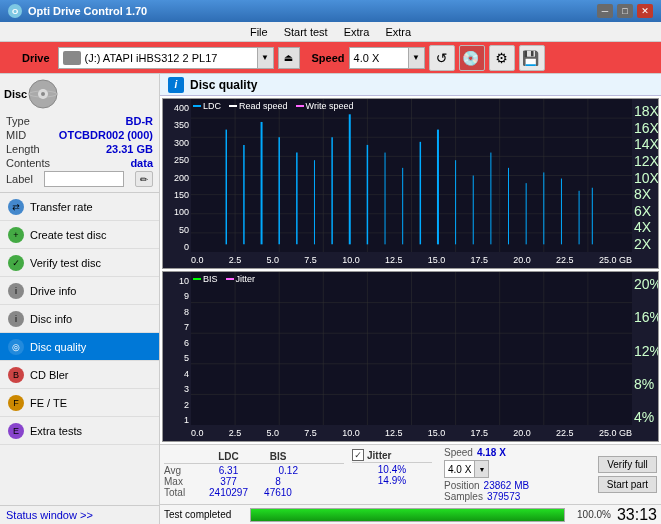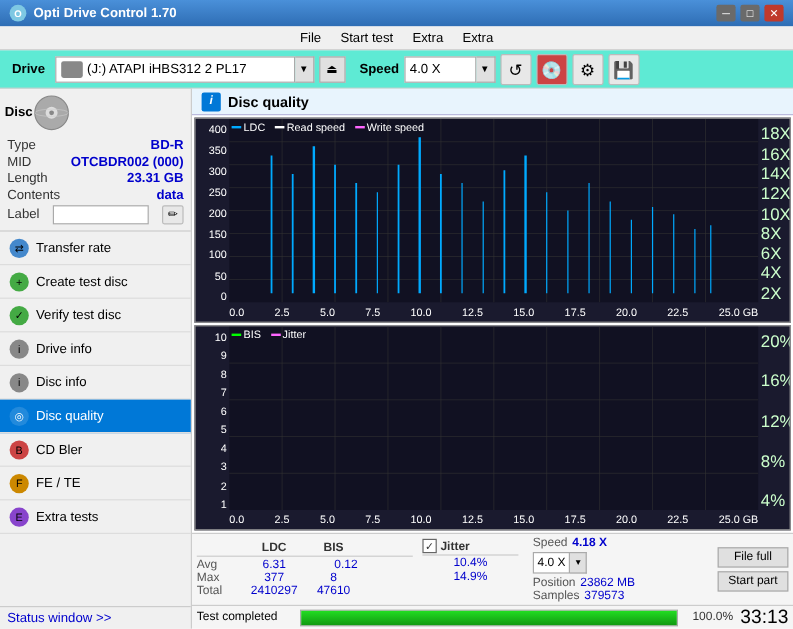--- a/index.html
+++ b/index.html
@@ -35,26 +35,26 @@
     }
     .menu-item {
       padding: 2px 8px;
       cursor: pointer;
       font-size: 11px;
       color: #000;
     }
 
     
     .toolbar {
-      background: #5eead4;
+      background: #ef4444;
       border-bottom: 1px solid #ccc;
       height: 32px;
       display: flex;
       align-items: center;
-      padding: 0 10px;
+      padding: 0 22px;
       gap: 4px;
     }
     .toolbar-label { font-size: 11px; font-weight: bold; margin-right: 4px; }
     .toolbar-drive-select {
       display: flex;
       align-items: center;
       border: 1px solid #aaa;
       background: white;
       height: 22px;
       padding: 0 4px;
@@ -638,21 +638,21 @@
           <span style="color:#555;">Position</span>
           <span style="color:#0000cc;">23862 MB</span>
         </div>
         <div style="display:flex; gap:4px;">
           <span style="color:#555;">Samples</span>
           <span style="color:#0000cc;">379573</span>
         </div>
       </div>
 
       <div style="display:flex; flex-direction:column; gap:3px; margin-left:auto;">
-        <button class="btn-start">File full</button>
+        <button class="btn-start">Verify full</button>
         <button class="btn-start">Start part</button>
       </div>
     </div>
 
     <div class="progress-bar-container">
       <span class="status-text">Test completed</span>
       <div class="progress-bar-outer">
         <div class="progress-bar-inner" style="width: 100%;"></div>
       </div>
       <span class="progress-text">100.0%</span>

